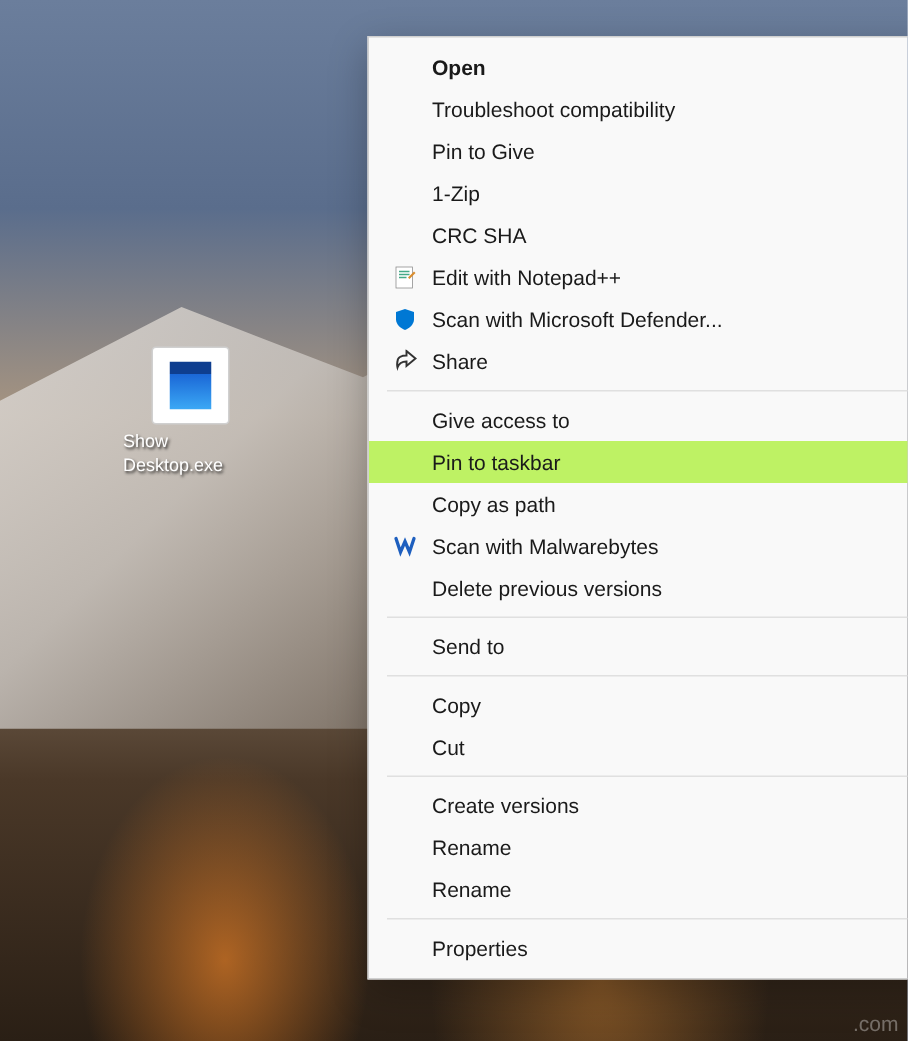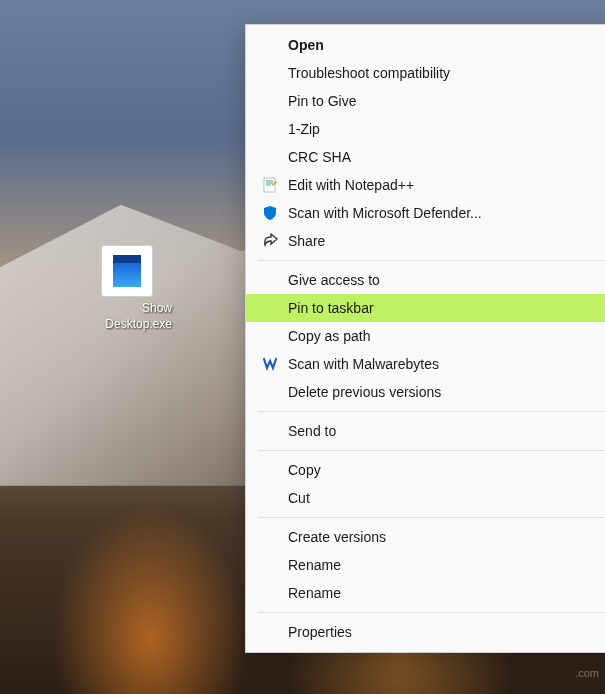--- a/index.html
+++ b/index.html
@@ -29,26 +29,26 @@
       top: 25%; left: 0; right: 0; height: 45%;
       background: linear-gradient(135deg, 
         rgba(220,215,210,0.9) 0%, rgba(200,195,190,0.85) 30%,
         rgba(140,130,120,0.8) 60%, transparent 100%);
       clip-path: polygon(0 30%, 20% 10%, 40% 25%, 60% 5%, 80% 20%, 100% 15%, 100% 100%, 0 100%);
     }
     
     .desktop-icon {
       position: absolute;
       left: 82px;
-      top: 245px;
+      top: 231px;
       width: 90px;
       display: flex;
       flex-direction: column;
       align-items: center;
-      text-align: right;
+      text-align: left;
       cursor: pointer;
     }
     .desktop-icon .icon-img {
       width: 52px;
       height: 52px;
       background: #fff;
       border: 1px solid #d0d0d0;
       border-radius: 3px;
       position: relative;
       display: flex;
@@ -109,23 +109,23 @@
     }
     .separator {
       height: 1px;
       background: #e0e0e0;
       margin: 5px 12px;
     }
     svg { display: block; }
     .watermark {
       position: absolute;
       right: 6px;
-      bottom: 15px;
+      bottom: 4px;
       color: rgba(255,255,255,0.35);
-      font-size: 11px;
+      font-size: 14px;
     }
   </style>
 </head>
 <body>
 
 <div class="bg-mountain"></div>
 <div class="bg-snow"></div>
 
 <div class="desktop-icon">
   <div class="icon-img">

